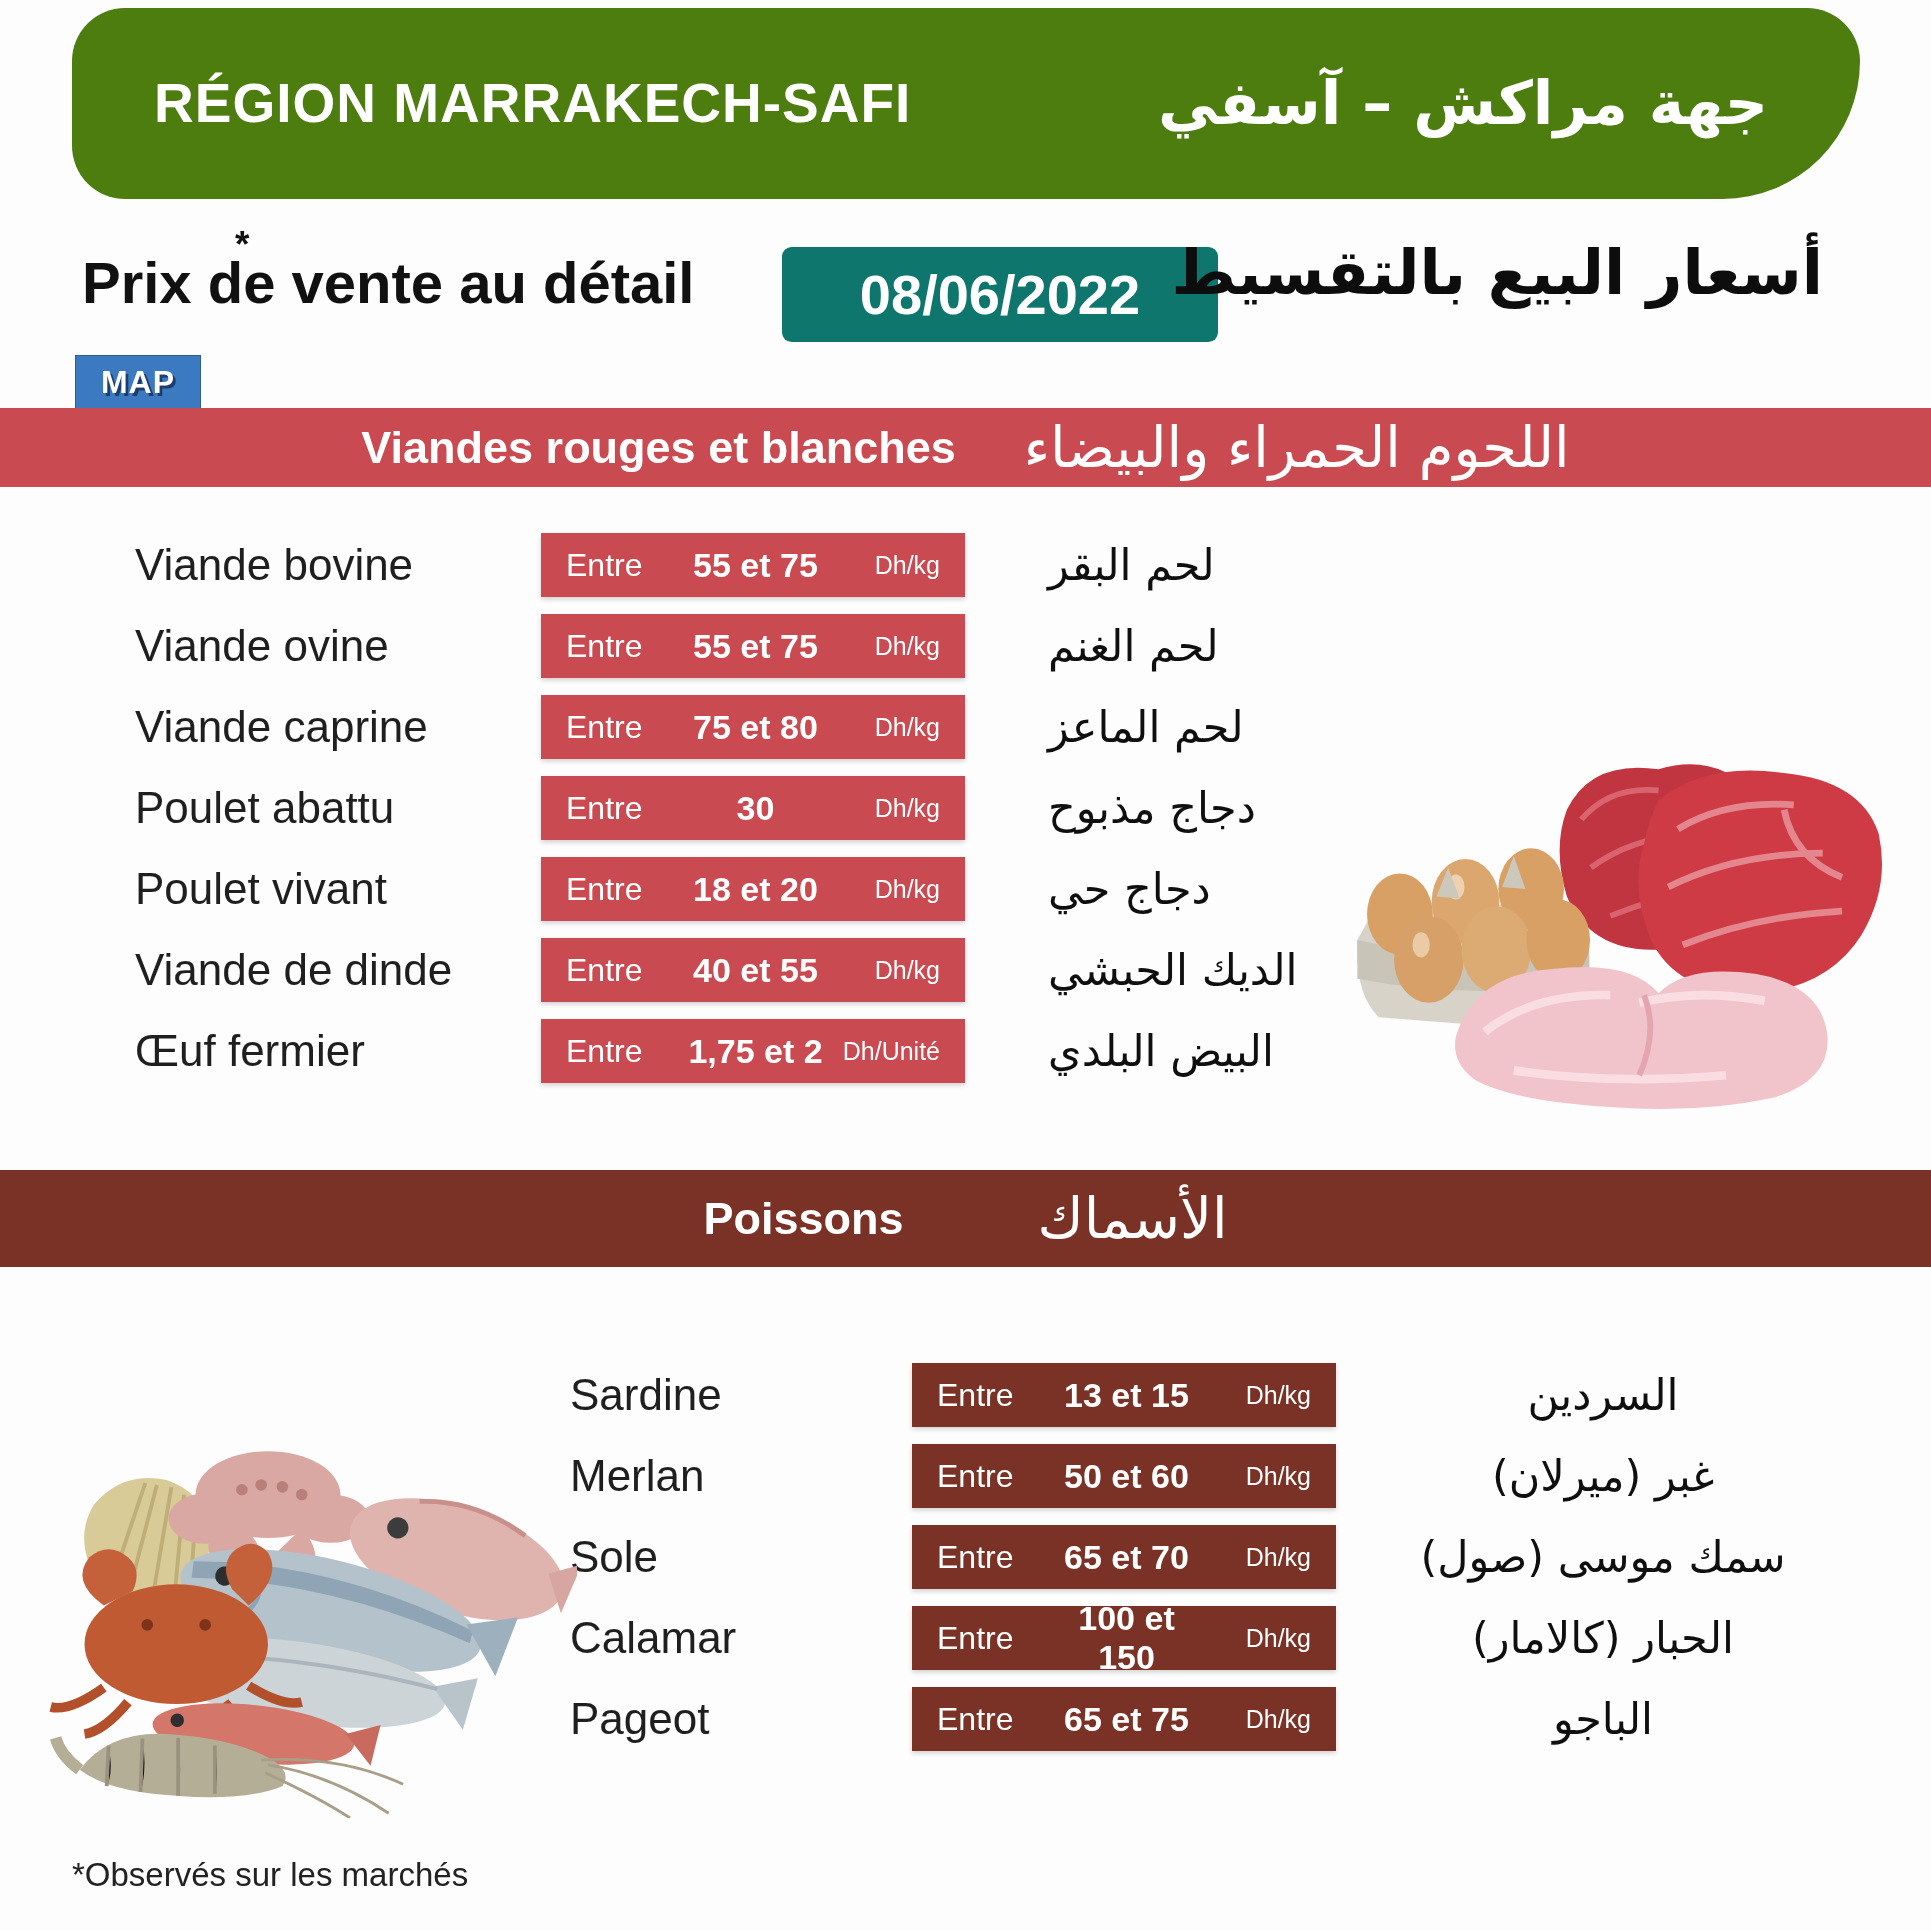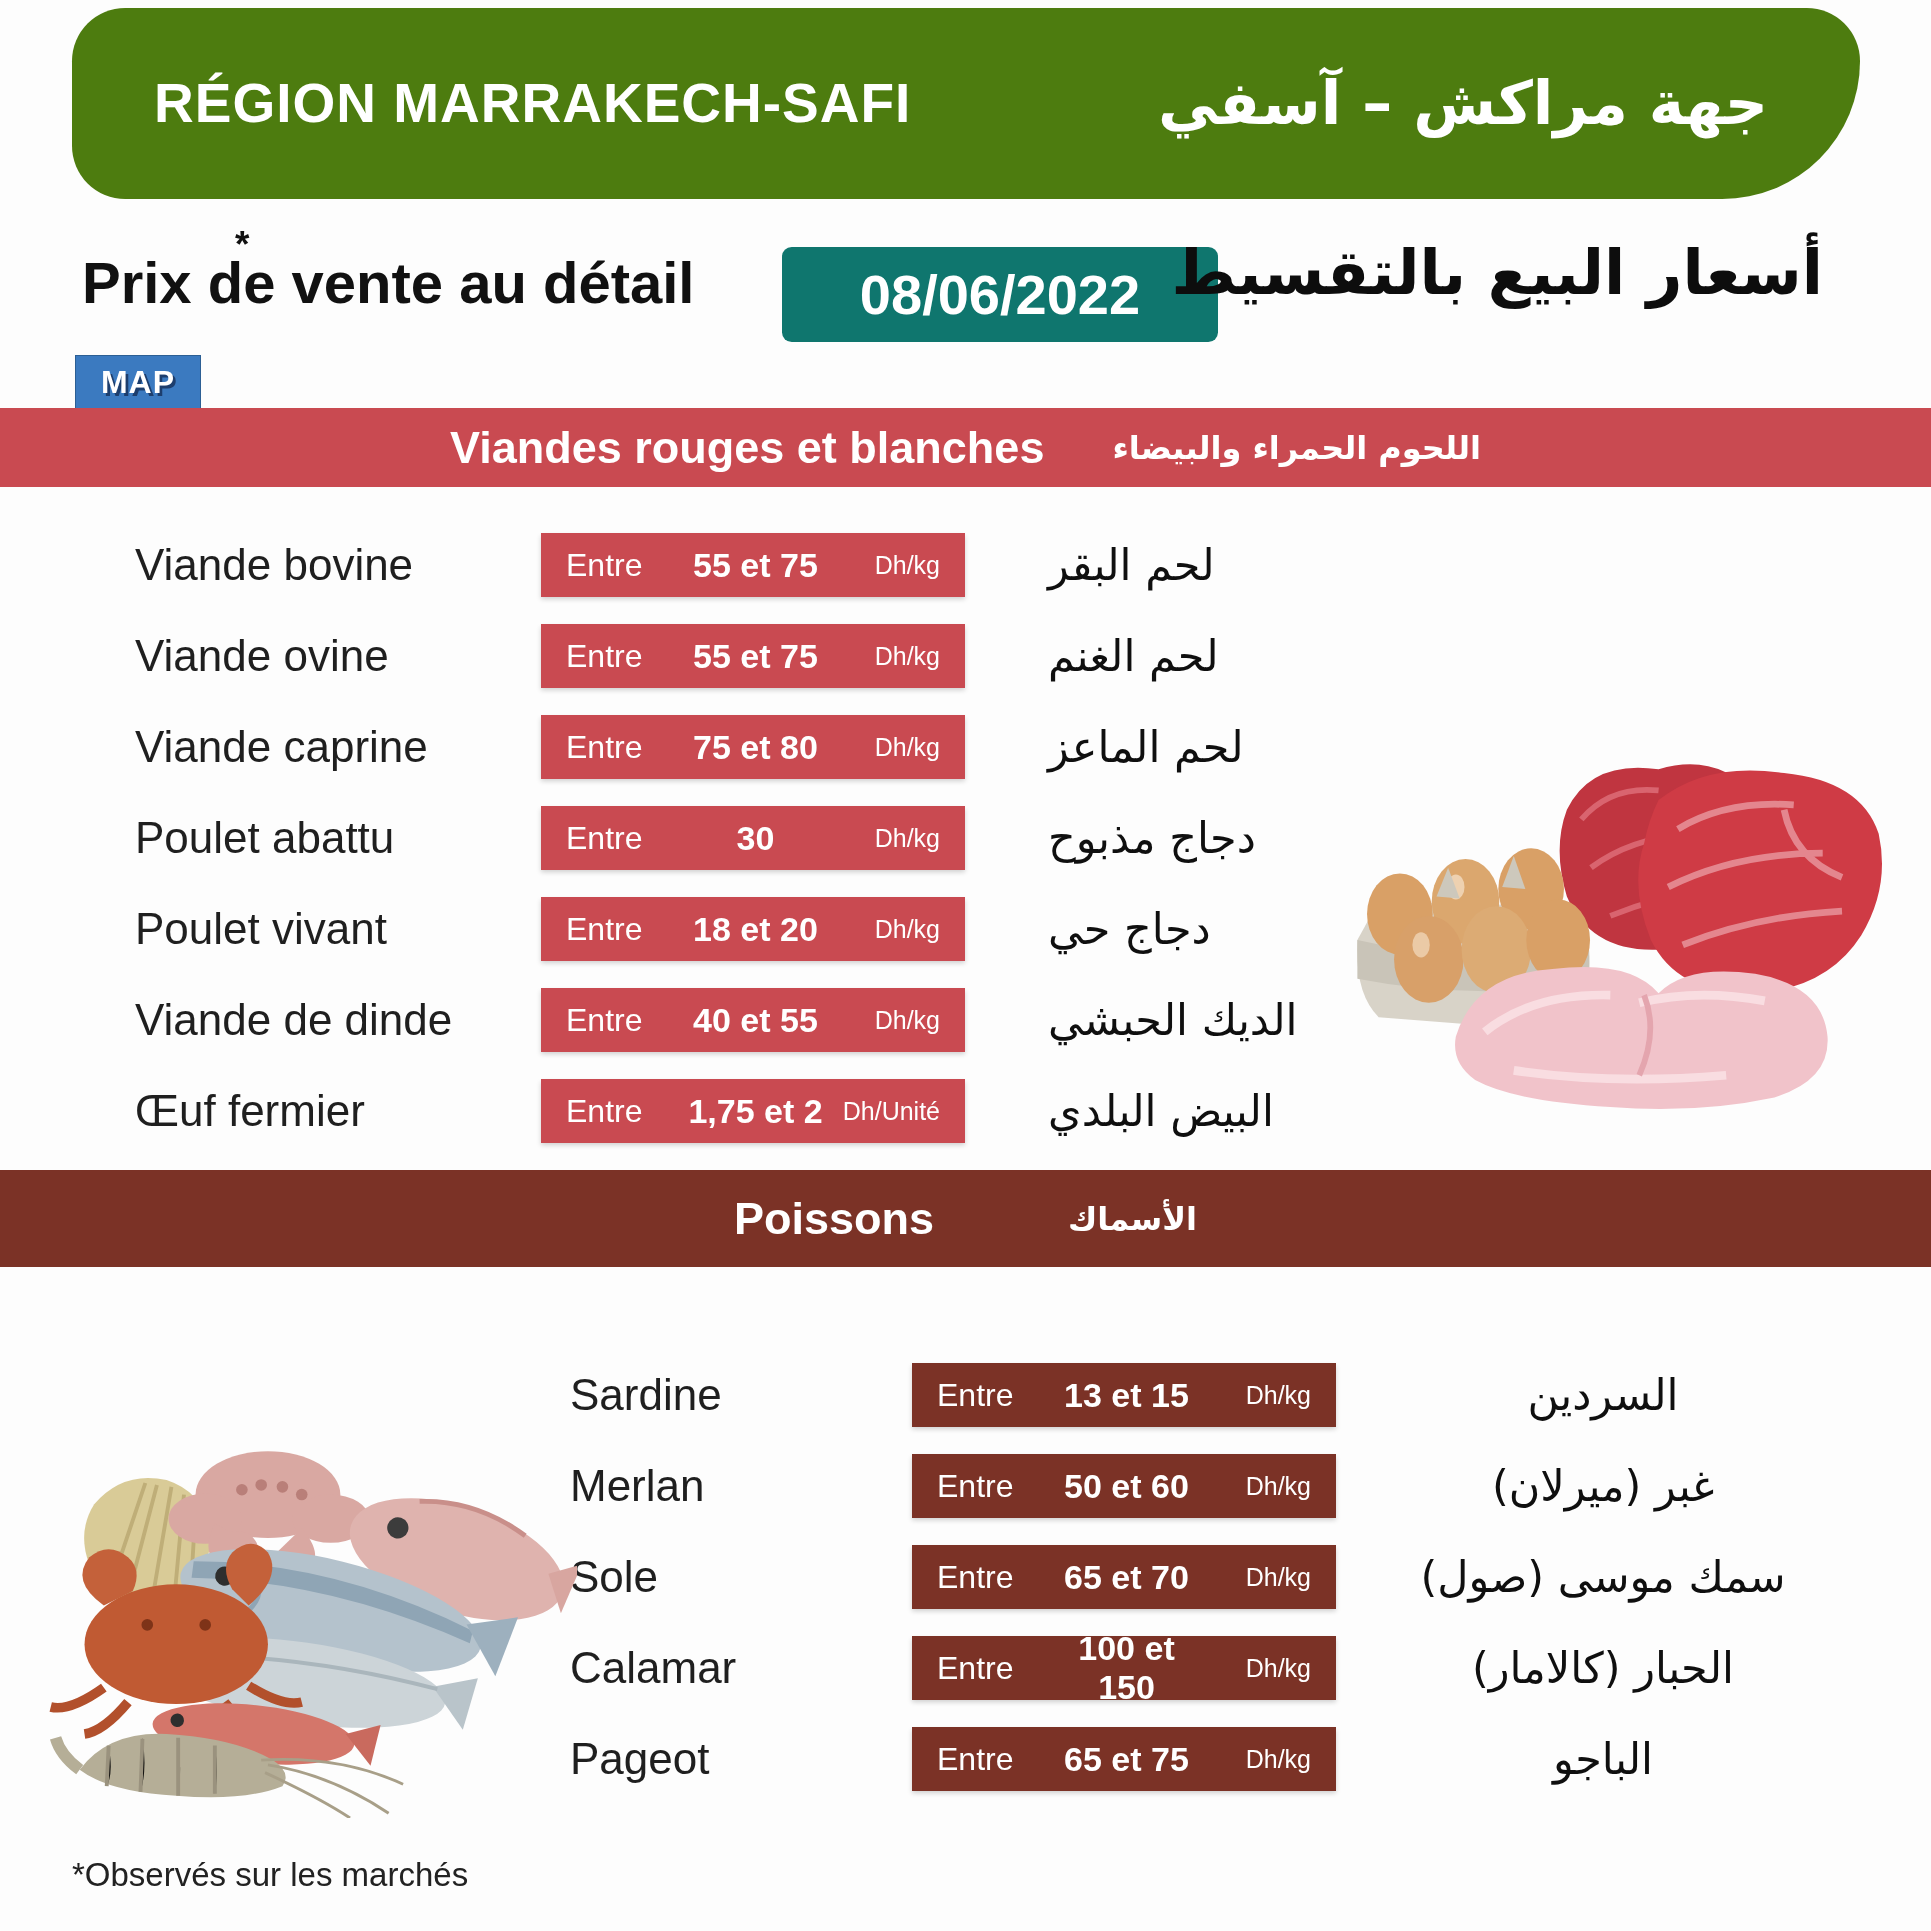--- a/index.html
+++ b/index.html
@@ -40,26 +40,26 @@
     color:#fff;font-size:32px;font-weight:800;letter-spacing:1px;
     text-shadow:2.9px 2.9px 0 #1d3e6d;
   }
 
   
   .section-banner{
     position:absolute;left:0;width:1931px;color:#fff;
     display:flex;align-items:center;justify-content:center;
   }
   .section-banner .t-fr{font-size:45px;font-weight:700;}
-  .section-banner .t-ar{font-size:32px;font-weight:700;margin-left:8px;}
+  .section-banner .t-ar{font-size:56px;font-weight:400;margin-left:8px;}
   .banner-meat{top:408px;height:79px;background:#c94a51;gap:60px;padding-right:101px;}
   .banner-fish{top:1170px;height:97px;background:#7b3226;gap:126px;padding-right:53px;}
 
   
-  .rows{position:absolute;left:0;width:1931px;display:flex;flex-direction:column;gap:27px;}
+  .rows{position:absolute;left:0;width:1931px;display:flex;flex-direction:column;gap:17px;}
   .rows-meat{top:533px;}
   .rows-fish{top:1363px;}
   .price-row{position:relative;height:64px;}
   .fr-label{
     position:absolute;top:0;height:64px;display:flex;align-items:center;
     font-size:44px;color:#1f1f1f;white-space:nowrap;
   }
   .ar-label{
     position:absolute;top:0;height:64px;display:flex;align-items:center;
     font-size:43px;color:#0f0f0f;white-space:nowrap;

